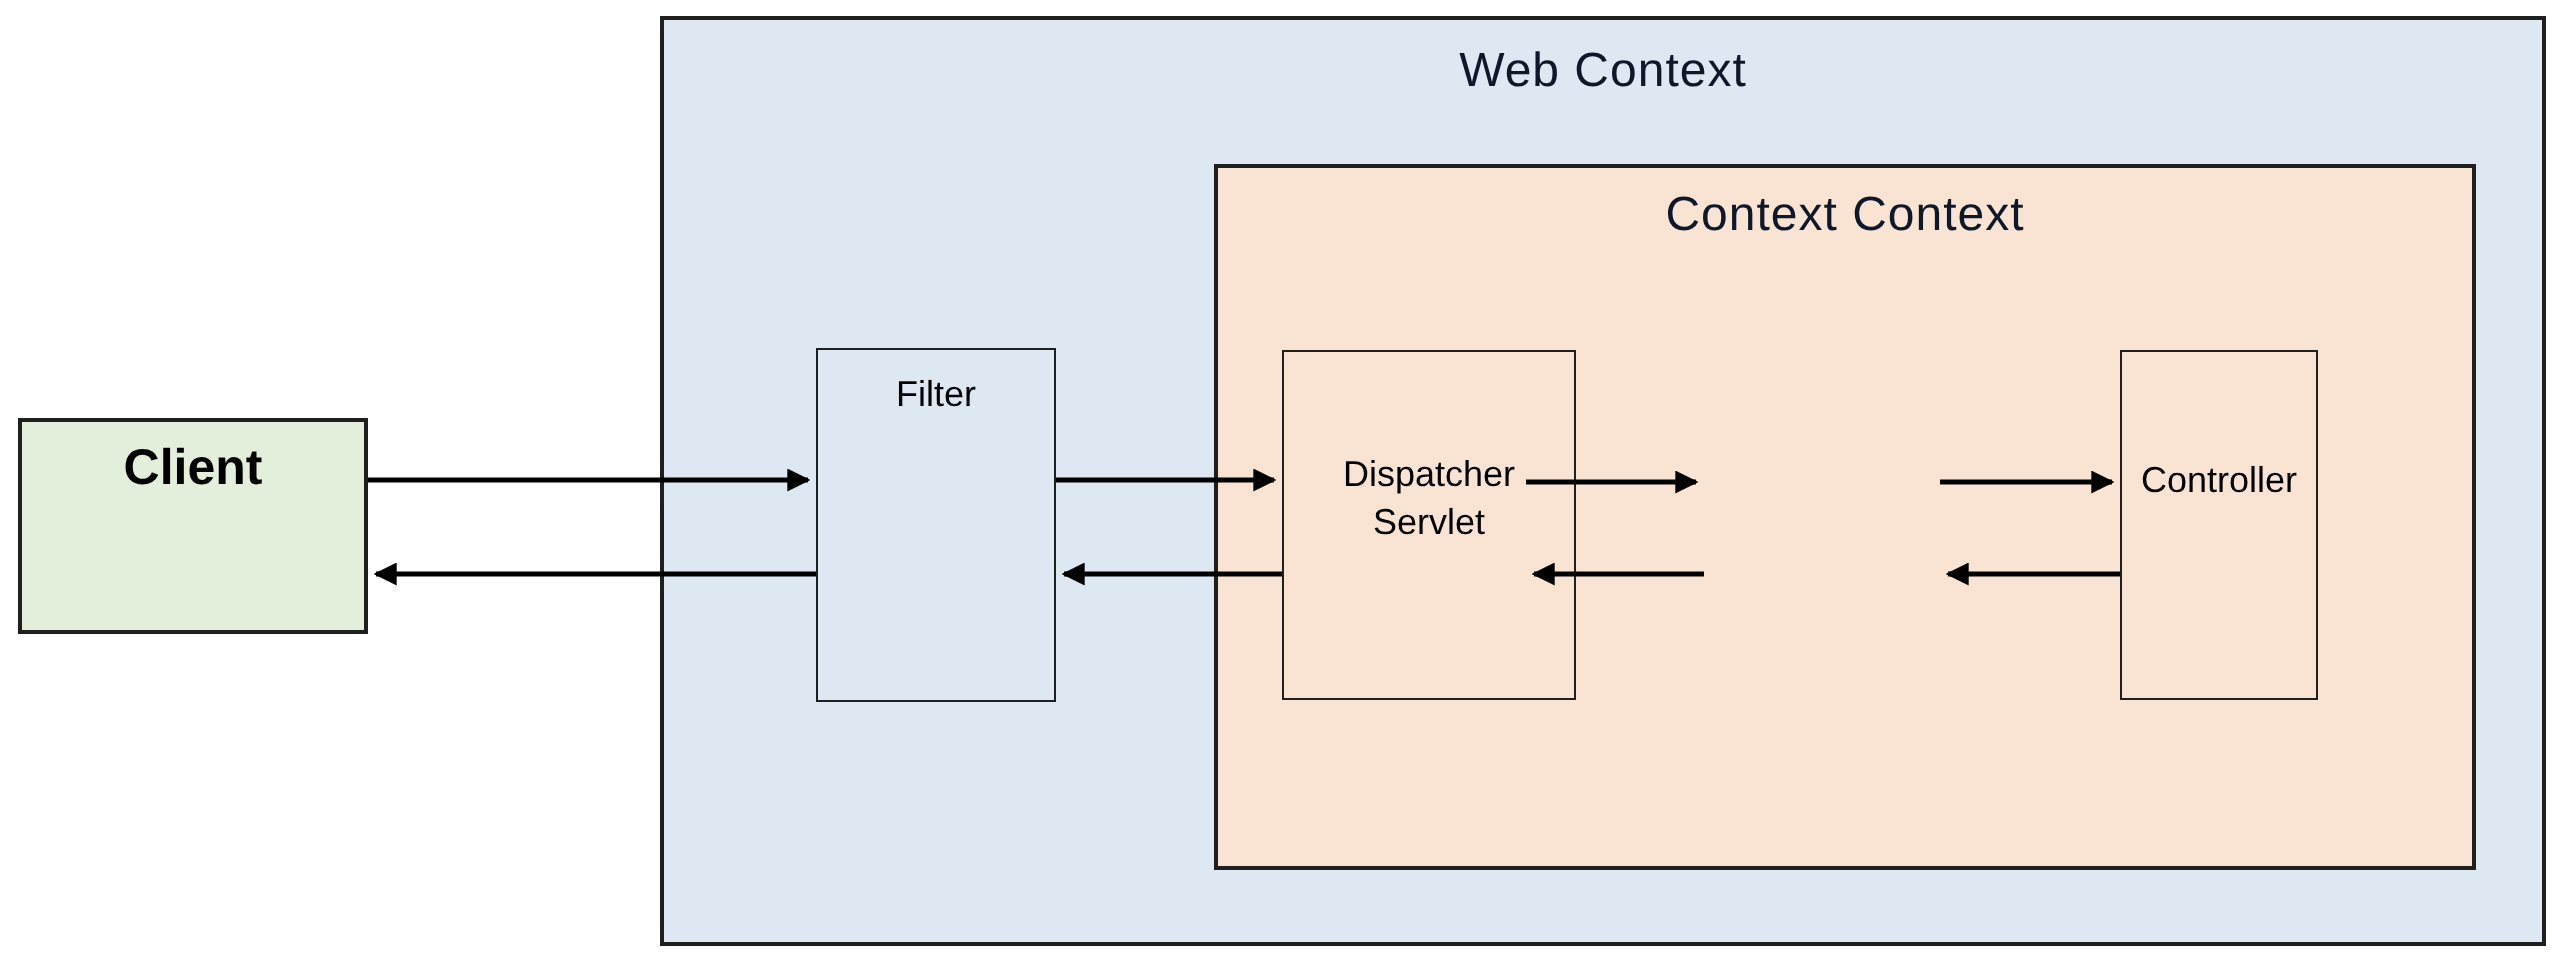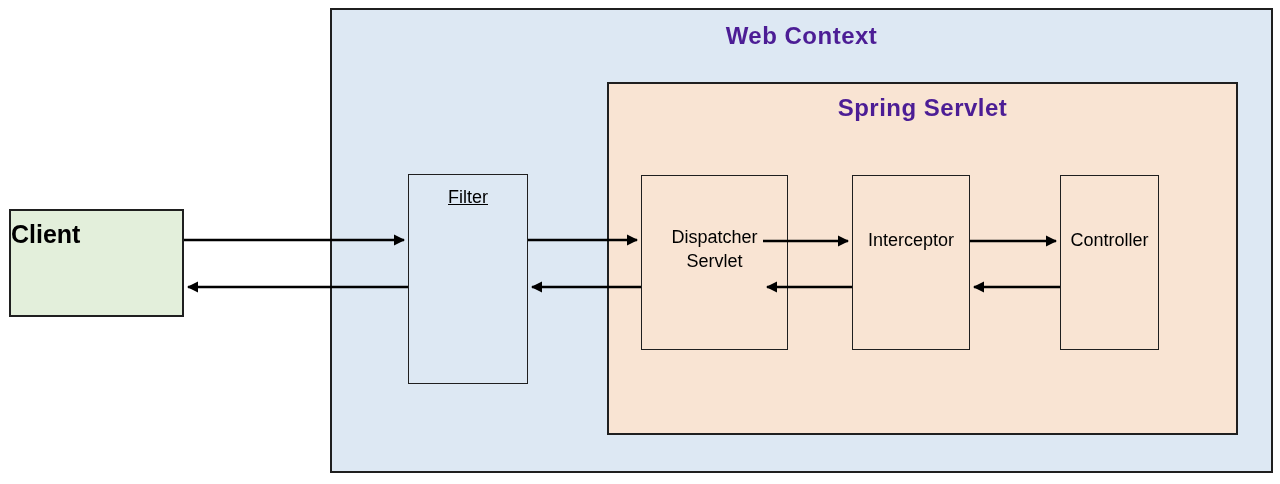--- a/index.html
+++ b/index.html
@@ -16,23 +16,23 @@
     overflow: hidden;
   }
   .box {
     position: absolute;
     box-sizing: border-box;
     border: 2px solid #1f1f1f;
   }
   .container-title {
     display: block;
     text-align: center;
-    font-weight: bold;
+    font-weight: normal;
     font-size: 24px;
-    color: #4c1d95;
+    color: #0f172a;
     letter-spacing: 0.5px;
   }
   
   .web-context {
     left: 330px; top: 8px;
     width: 943px; height: 465px;
   }
   .web-context .container-title { margin-top: 12px; }
   
   .spring-context {
@@ -42,30 +42,30 @@
   }
   .spring-context .container-title { margin-top: 10px; }
   
   .client-box {
     left: 9px; top: 209px;
     width: 175px; height: 108px;
   }
   .client-box .client-label {
     display: block;
     margin-top: 9px;
+    text-align: center;
     font-weight: bold;
     font-size: 25px;
     color: #000000;
   }
   
   .filter-box {
     left: 408px; top: 174px;
-    width: 120px; height: 210px;
+    width: 120px; height: 177px;
     border-width: 1.5px;
-    text-decoration: underline;
   }
   .filter-box .node-label { margin-top: 10px; }
   
   .dispatcher-box {
     left: 641px; top: 175px;
     width: 147px; height: 175px;
     border-width: 1.5px;
   }
   .dispatcher-box .node-label { margin-top: 49px; }
   .interceptor-box {
@@ -99,38 +99,35 @@
 </head>
 <body>
 
 <div class="canvas">
 
   <div class="box web-context" style="background: rgb(221, 232, 243);">
     <span class="container-title">Web Context</span>
   </div>
 
   <div class="box spring-context" style="background: rgb(249, 228, 211);">
-    <span class="container-title">Spring Servlet</span>
+    <span class="container-title">Context Context</span>
   </div>
 
   <div class="box client-box" style="background: rgb(227, 239, 219);">
     <span class="client-label">Client</span>
   </div>
 
   <div class="box filter-box" style="background: rgb(221, 232, 243);">
     <span class="node-label">Filter</span>
   </div>
 
   <div class="box dispatcher-box" style="background: rgb(249, 228, 211);">
     <span class="node-label">Dispatcher Servlet</span>
   </div>
 
-  <div class="box interceptor-box" style="background: rgb(249, 228, 211);">
-    <span class="node-label">Interceptor</span>
-  </div>
 
   <div class="box controller-box" style="background: rgb(249, 228, 211);">
     <span class="node-label">Controller</span>
   </div>
 
   <svg class="arrow-layer" viewBox="0 0 1280 484" xmlns="http://www.w3.org/2000/svg">
     <defs>
       <marker id="head" viewBox="0 0 10 10" refX="9" refY="5" markerWidth="4.6" markerHeight="4.6" orient="auto-start-reverse">
         <path d="M0,0 L10,5 L0,10 z" fill="#000000"></path>
       </marker>

